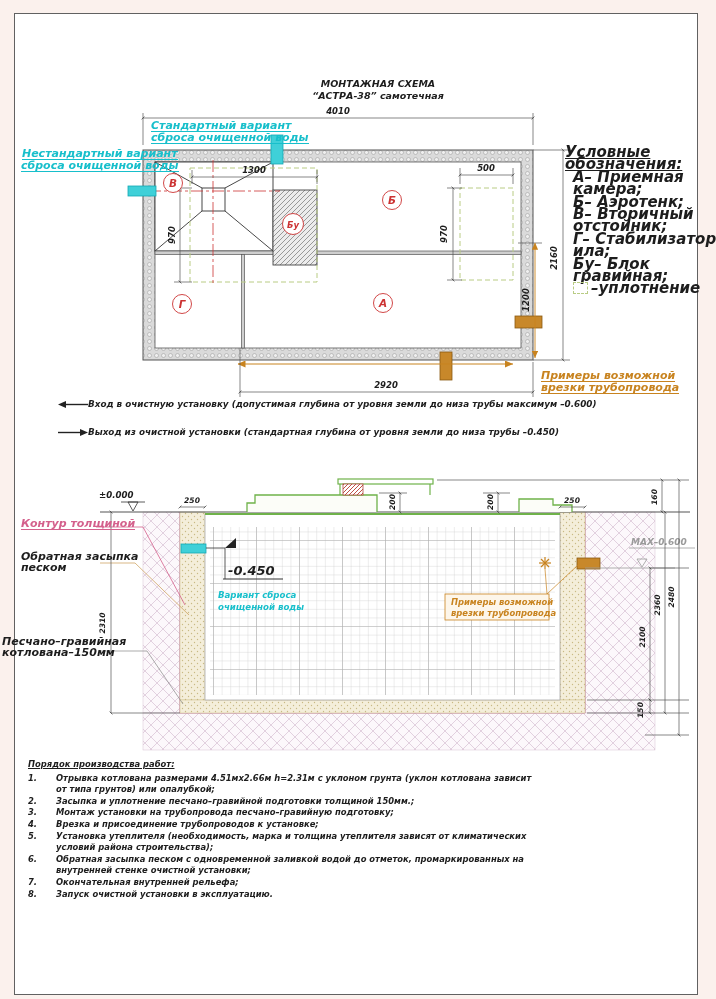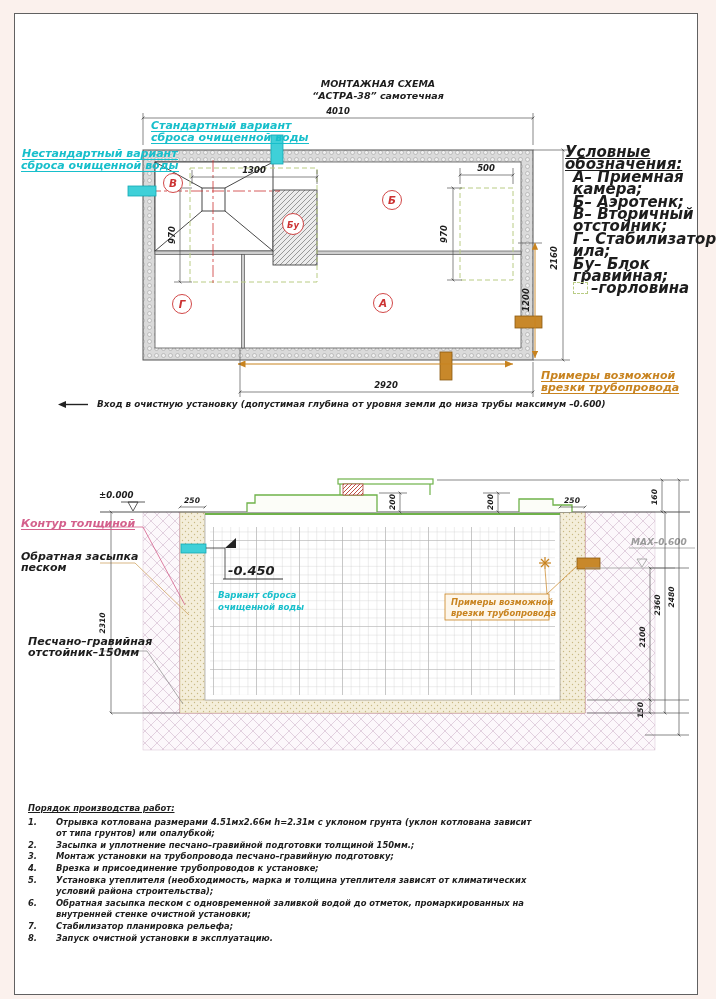--- a/index.html
+++ b/index.html
@@ -10,22 +10,22 @@
   .title{left:288px;top:78px;width:180px;text-align:center;font-size:9.5px;line-height:11.5px;}
   .lbl{font-size:11px;line-height:11px;}
   .cyan{color:#17bfcb;}
   .orange{color:#c8831f;}
   .pink{color:#d4608c;}
   .ln{display:inline-block;border-bottom:1px solid currentColor;}
   .legend{left:565px;top:146px;font-size:15px;line-height:12.4px;width:180px;}
   .legend .hd{text-decoration:underline;display:block;}
   .leg-row{display:block;padding-left:8px;}
   .gor-box{display:inline-block;width:13px;height:10px;border:1px dashed #b9cc84;vertical-align:-1px;margin-right:3px;}
-  .io{position:absolute;left:58px;font-size:8.8px;font-style:italic;font-weight:bold;color:#1d1d1d;display:flex;align-items:flex-end;gap:9px;}
-  .wo{left:28px;top:803px;width:515px;font-size:8.4px;line-height:11.6px;}
+  .io{position:absolute;left:58px;font-size:8.8px;font-style:italic;font-weight:bold;color:#1d1d1d;display:flex;align-items:flex-end;}
+  .wo{left:28px;top:759px;width:515px;font-size:8.4px;line-height:11.6px;}
   .wo .hd{text-decoration:underline;display:block;margin-bottom:2px;}
   .wo-item{display:flex;}
   .wo-num{width:28px;flex:none;}
   .wo-text{width:482px;}
   svg text{font-family:"DejaVu Sans",sans-serif;font-style:italic;font-weight:bold;fill:#1d1d1d;}
   svg .dp{font-size:8.5px;}
   svg .ds{font-size:7.6px;}
   svg .rl{fill:#cc3333;font-size:10.5px;}
   svg .rls{fill:#cc3333;font-size:8.5px;}
   svg .lvl{font-size:13px;}
@@ -162,30 +162,37 @@
   </div>
 
   <div class="t legend">
     <span class="hd">Условные обозначения:</span>
     <span class="leg-row">А– Приемная камера;</span>
     <span class="leg-row">Б– Аэротенк;</span>
     <span class="leg-row">В– Вторичный отстойник;</span>
     <span class="leg-row">Г– Стабилизатор ила;</span>
     <span class="leg-row">Бу– Блок гравийная;</span>
     <span class="leg-row">
-      <span class="gor-box"></span><span>–горловина</span>
+      <span class="gor-box"></span><span>–уплотнение</span>
     </span>
   </div>
 
   <div class="io" style="top:399px;">
     <svg width="30" height="9">
         <polygon points="0,4.5 8,1 8,8" fill="#222"></polygon>
         <line x1="8" y1="4.5" x2="30" y2="4.5" stroke="#222" stroke-width="1.4"></line>
       </svg>
     <span>Вход в очистную установку (допустимая глубина от уровня земли до низа трубы максимум –0.600)</span>
+  </div>
+  <div class="io" style="top:427px;">
+    <svg width="30" height="9">
+        <line x1="0" y1="4.5" x2="22" y2="4.5" stroke="#222" stroke-width="1.4"></line>
+        <polygon points="30,4.5 22,1 22,8" fill="#222"></polygon>
+      </svg>
+    <span>Выход из очистной установки (стандартная глубина от уровня земли до низа трубы –0.450)</span>
   </div>
 
   <svg style="position:absolute;left:85px;top:455px;overflow:visible" width="631" height="320" viewBox="0 0 631 320">
     <defs>
       <pattern id="sp" width="12" height="12" patternUnits="userSpaceOnUse">
         <rect width="12" height="12" fill="#fcf8fb"></rect>
         <path d="M0,12 L12,0 M0,0 L12,12" stroke="#dcc6d8" stroke-width="0.8"></path>
       </pattern>
       <pattern id="sd" width="6" height="6" patternUnits="userSpaceOnUse">
         <rect width="6" height="6" fill="#f4eeda"></rect>
@@ -310,23 +317,23 @@
     <text class="ds" x="558" y="255" text-anchor="middle" transform="rotate(-90 558 255)">150</text>
   </svg>
 
   <div class="t lbl pink" style="left:21px;top:518px;">
     <span class="ln">Контур толщиной</span>
   </div>
   <div class="t lbl" style="left:21px;top:551px;">
     <span>Обратная засыпка</span><br>
     <span>песком</span>
   </div>
-  <div class="t lbl" style="left:28px;top:636px;">
+  <div class="t lbl" style="left:2px;top:636px;">
     <span>Песчано–гравийная</span><br>
-    <span>отстойник–150мм</span>
+    <span>котлована–150мм</span>
   </div>
 
   <div class="t wo">
     <span class="hd">Порядок производства работ:</span>
     <div class="wo-item">
         <span class="wo-num">1.</span>
         <span class="wo-text">Отрывка котлована размерами 4.51мх2.66м h=2.31м с уклоном грунта (уклон котлована зависит от типа грунтов) или опалубкой;</span>
       </div>
     <div class="wo-item">
         <span class="wo-num">2.</span>
@@ -343,20 +350,20 @@
     <div class="wo-item">
         <span class="wo-num">5.</span>
         <span class="wo-text">Установка утеплителя (необходимость, марка и толщина утеплителя зависят от климатических условий района строительства);</span>
       </div>
     <div class="wo-item">
         <span class="wo-num">6.</span>
         <span class="wo-text">Обратная засыпка песком с одновременной заливкой водой до отметок, промаркированных на внутренней стенке очистной установки;</span>
       </div>
     <div class="wo-item">
         <span class="wo-num">7.</span>
-        <span class="wo-text">Стабилизатор планировка рельефа;</span>
+        <span class="wo-text">Окончательная внутренней рельефа;</span>
       </div>
     <div class="wo-item">
         <span class="wo-num">8.</span>
         <span class="wo-text">Запуск очистной установки в эксплуатацию.</span>
       </div>
   </div>
 </div>
 
 </body></html>

